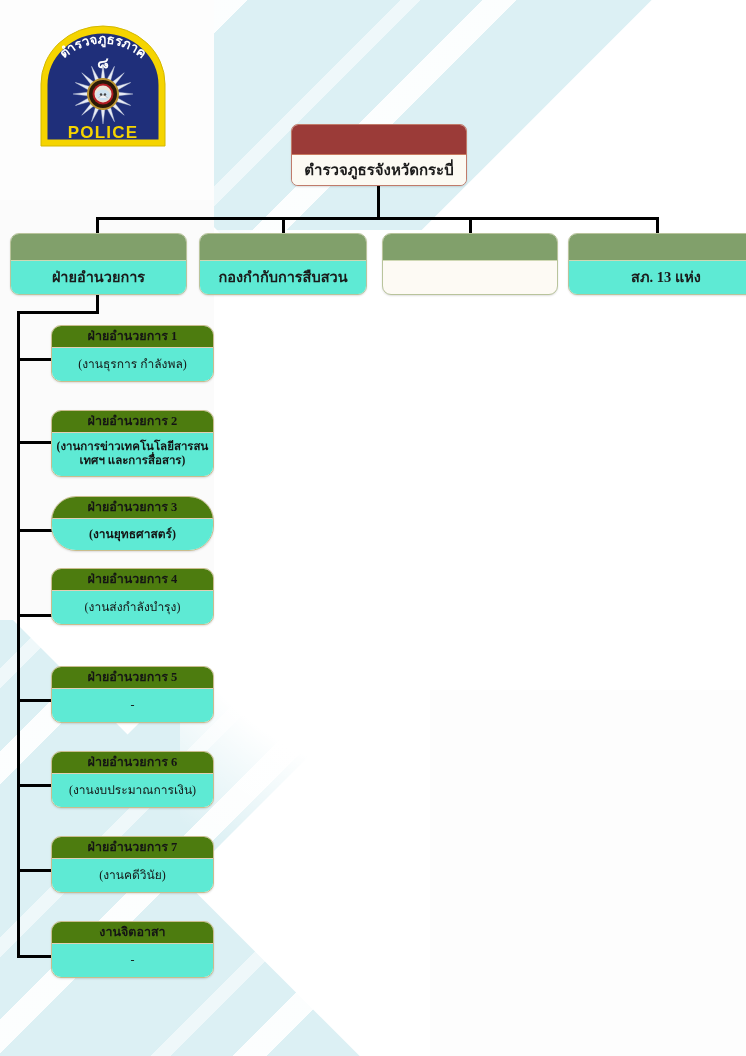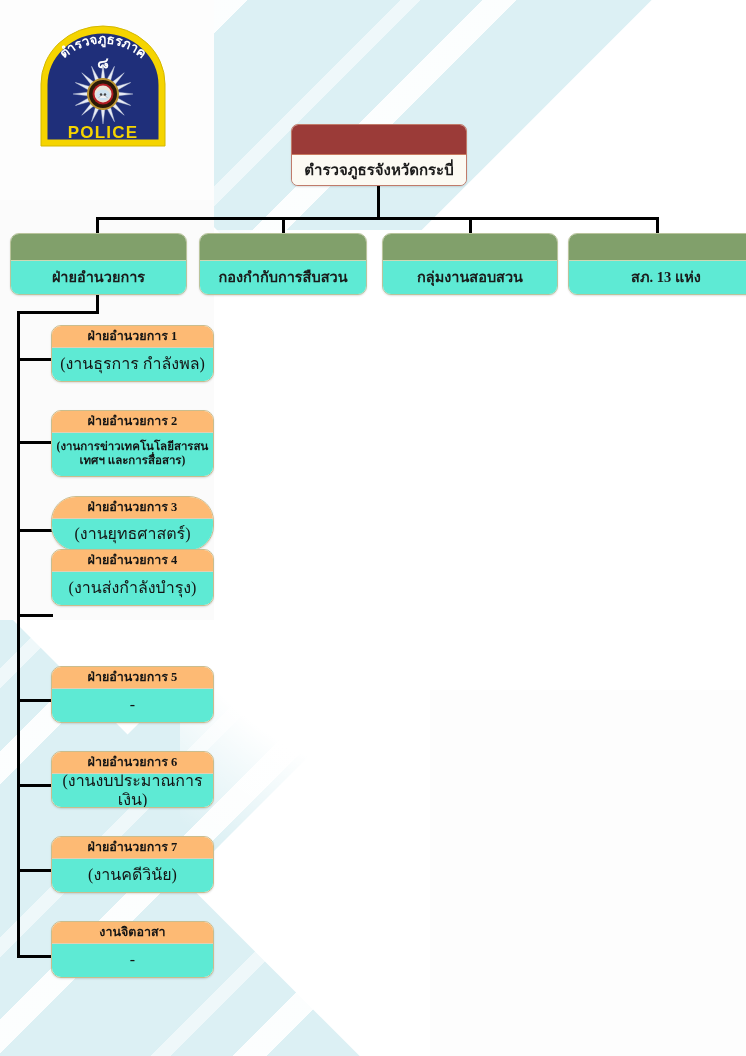--- a/index.html
+++ b/index.html
@@ -158,28 +158,28 @@
   .node.lvl2.n3 { left: 568px; width: 196px; }
 
   
   .node.lvl3 {
     left: 51px;
     width: 163px;
     border: 1px solid #c9bd8e;
     border-radius: 10px;
   }
   .node.lvl3 .nd-head {
-    background: #fdba74;
+    background: #4d7c0f;
     border-bottom: 1px solid #e2cfb4;
     font-size: 12.5px;
     color: #141414;
     padding: 3px 0 4px;
   }
   .node.lvl3 .nd-body {
-    font-size: 16px;
+    font-size: 12px;
     color: #141414;
     padding: 3px 4px 5px;
     font-weight: normal;
   }
 
   .dash { letter-spacing: 0; }
 </style>
 </head>
 <body>
 
@@ -279,43 +279,42 @@
   <div class="node lvl2 n0">
     <div class="nd-head"></div>
     <div class="nd-body">ฝ่ายอำนวยการ</div>
   </div>
   <div class="node lvl2 n1">
     <div class="nd-head"></div>
     <div class="nd-body">กองกำกับการสืบสวน</div>
   </div>
   <div class="node lvl2 n2">
     <div class="nd-head"></div>
-    <div class="nd-body">กลุ่มงานสอบสวน</div>
   </div>
   <div class="node lvl2 n3">
     <div class="nd-head"></div>
     <div class="nd-body">สภ. 13 แห่ง</div>
   </div>
 
   <div class="node lvl3" style="top:325px;">
     <div class="nd-head">ฝ่ายอำนวยการ 1</div>
     <div class="nd-body" style="height:33px;">(งานธุรการ กำลังพล)</div>
   </div>
 
   <div class="node lvl3" style="top:410px;">
     <div class="nd-head">ฝ่ายอำนวยการ 2</div>
     <div class="nd-body" style="height:43px; font-size:11.5px;font-weight:bold;">(งานการข่าวเทคโนโลยีสารสนเทศฯ และการสื่อสาร)</div>
   </div>
 
   <div class="node lvl3" style="top:496px;border-radius:25px;">
     <div class="nd-head">ฝ่ายอำนวยการ 3</div>
-    <div class="nd-body" style="height:31px;">(งานยุทธศาสตร์)</div>
-  </div>
-
-  <div class="node lvl3" style="top:549px;">
+    <div class="nd-body" style="height:31px;font-weight:bold;">(งานยุทธศาสตร์)</div>
+  </div>
+
+  <div class="node lvl3" style="top:568px;">
     <div class="nd-head">ฝ่ายอำนวยการ 4</div>
     <div class="nd-body" style="height:33px;">(งานส่งกำลังบำรุง)</div>
   </div>
 
   <div class="node lvl3" style="top:666px;">
     <div class="nd-head">ฝ่ายอำนวยการ 5</div>
     <div class="nd-body dash" style="height:33px;">-</div>
   </div>
 
   <div class="node lvl3" style="top:751px;">

